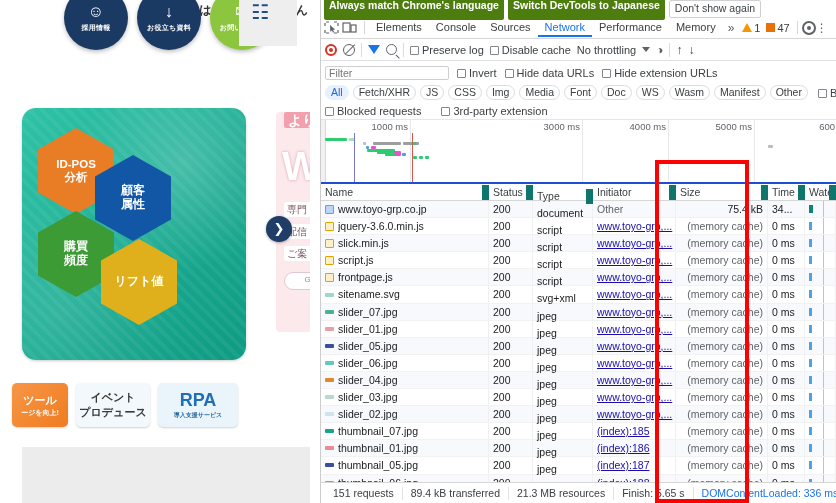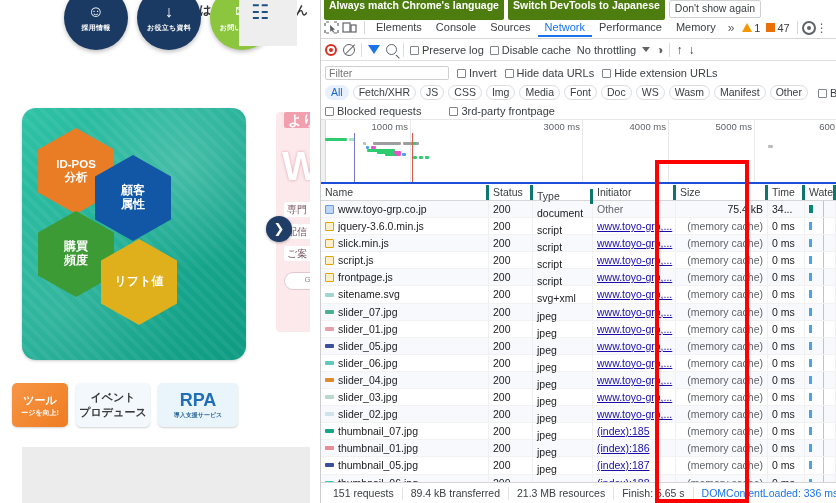--- a/index.html
+++ b/index.html
@@ -109,38 +109,38 @@
 
   
   .dt-filterrow{display:flex;align-items:center;height:19px;padding:2px 4px 0;gap:8px;}
   .filterinput{width:124px;height:14px;border:1px solid #cfcfcf;border-radius:2px;background:#fff;
                font-size:10.5px;color:#9aa0a6;padding:0 3px;line-height:14px;box-sizing:border-box;}
   
   .dt-typerow{display:flex;align-items:center;height:19px;padding:1px 4px 0;gap:4px;}
   .chip{font-size:10.5px;color:#3c4043;border:1px solid #dadce0;border-radius:8px;padding:0 5px;line-height:13px;
         white-space:nowrap;background:#fff;}
   .chip.all{background:#e8f0fe;color:#1967d2;border-color:#e8f0fe;}
-  .dt-row3{display:flex;align-items:center;height:17px;padding:0 4px;gap:28px;}
+  .dt-row3{display:flex;align-items:center;height:17px;padding:0 4px;gap:20px;}
 
   
   .overview{height:62px;border-top:1px solid #e6e6e6;border-bottom:2px solid #1d4ed8;position:relative;background:#fff;}
   .ov-tick{position:absolute;top:0;height:62px;border-right:1px solid #e8e8e8;}
   .ov-tick span{position:absolute;right:2px;top:1px;font-size:9.5px;color:#5f6368;white-space:nowrap;}
   .ov-left{position:absolute;left:0;top:0;width:4px;height:62px;background:#f1f1f1;border-right:1px solid #d9d9d9;}
   .ov-bar{position:absolute;height:2.5px;background:#2ecc71;border-radius:1px;}
   .ov-bar.p{background:#e355c8;}
   .ov-bar.b{background:#4aa3e8;}
   .ov-line{position:absolute;top:13px;height:49px;width:1px;}
   .ov-line.blue{background:#7a78c9;}
   .ov-line.red{background:#d4594b;}
 
   
   .nettable{position:absolute;left:0;right:0;top:185px;bottom:21px;overflow:hidden;}
   .thead{display:flex;height:15px;align-items:center;border-bottom:1px solid #d6d6d6;background:#fff;font-size:10.5px;color:#3c4043;}
-  .thead .c{padding-left:4px;box-sizing:border-box;border-right:3px solid #0f766e;height:15px;line-height:15px;overflow:hidden;}
+  .thead .c{padding-left:4px;box-sizing:border-box;border-right:7px solid #0f766e;height:15px;line-height:15px;overflow:hidden;}
   .trow{display:flex;height:16.1px;align-items:center;font-size:10.5px;color:#202124;border-bottom:1px solid #f2f2f2;}
   .trow.alt{background:#f7f9fc;}
   .trow .c{padding-left:4px;box-sizing:border-box;height:16.1px;line-height:16.1px;overflow:hidden;white-space:nowrap;
            border-right:1px solid #f0f0f0;}
   .c-name{width:168px;display:flex;align-items:center;gap:4px;}
   .c-status{width:44px;}
   .c-type{width:60px;margin-top:8px;}
   .c-init{width:83px;}
   .c-size{width:92px;text-align:right;padding-right:4px;}
   .c-time{width:37px;}
@@ -315,21 +315,21 @@
     <div class="chip">Doc</div>
     <div class="chip">WS</div>
     <div class="chip">Wasm</div>
     <div class="chip">Manifest</div>
     <div class="chip">Other</div>
     <label class="lbl" style="margin-left:6px"><span class="cb"></span><span>Blocked response cooki</span></label>
   </div>
 
   <div class="dt-row3">
     <label class="lbl"><span class="cb"></span><span>Blocked requests</span></label>
-    <label class="lbl"><span class="cb"></span><span>3rd-party frontpage</span></label>
+    <label class="lbl"><span class="cb"></span><span>3rd-party extension</span></label>
   </div>
 
   <div class="overview">
     <div class="ov-left"></div>
     <div class="ov-tick" style="left:0;width:89px">
         <span>1000 ms</span>
       </div>
     <div class="ov-tick" style="left:175px;width:86px">
         <span>3000 ms</span>
       </div>

